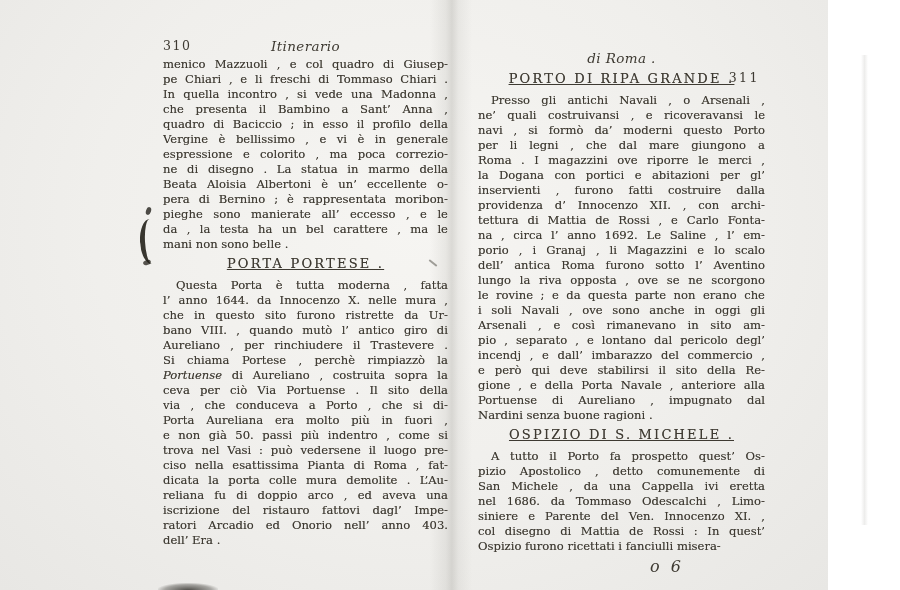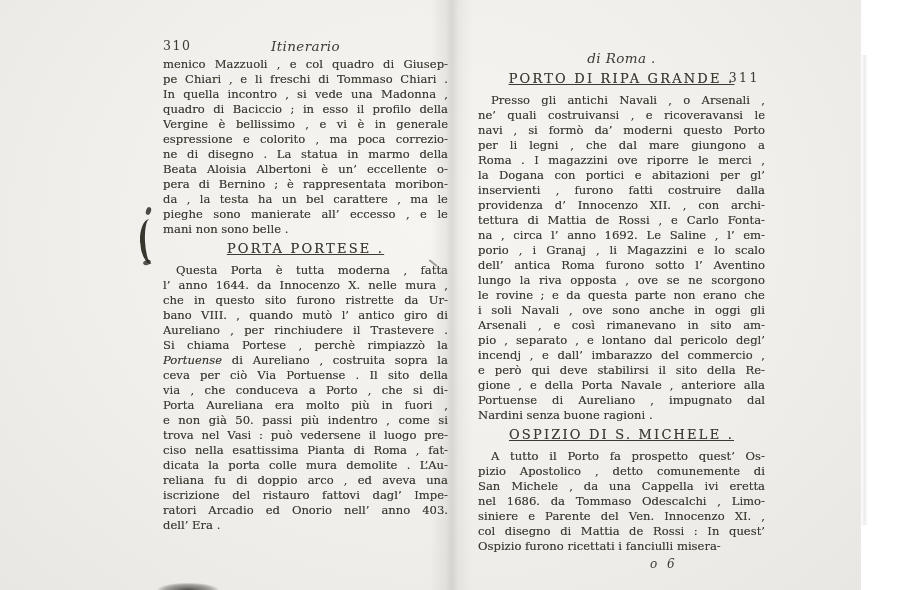--- a/index.html
+++ b/index.html
@@ -4,21 +4,20 @@
 <style>
   html,body{margin:0;padding:0;}
   body{
     width:900px;height:590px;overflow:hidden;
     font-family:"DejaVu Serif","Liberation Serif",serif;
   }
   .scan{
     position:relative;width:828px;height:590px;
     background:radial-gradient(ellipse at 50% 38%, var(--paper_light,#f6f5f2) 0%, var(--paper,#f0efec) 55%, var(--paper_dark,#e8e7e4) 100%);
     color:var(--ink,#3e3a32);
-    padding-left:33px;
   }
   
   .gutter-shadow{
     position:absolute;left:430px;top:0;width:42px;height:590px;
     background:linear-gradient(90deg, rgba(110,108,100,0) 0%, rgba(110,108,100,.10) 38%, rgba(110,108,100,.20) 52%, rgba(110,108,100,.08) 68%, rgba(110,108,100,0) 100%);
   }
   .gutter-tick{
     position:absolute;left:428px;top:262px;width:10px;height:2px;
     background:rgba(90,88,80,.55);transform:rotate(38deg);border-radius:2px;
   }
@@ -46,21 +45,21 @@
     height:15px;overflow:hidden;white-space:normal;
   }
   .paragraph .line:last-child{text-align-last:left;}
   .paragraph.indent .line:first-child{text-indent:13px;}
   .section-heading{
     font-size:13px;letter-spacing:2.2px;text-align:center;
     margin:4px 0 7px 0;white-space:nowrap;text-decoration:underline;
   }
   em{}
   .signature{
-    font-style:italic;font-size:12px;margin-top:3px;
+    font-style:italic;font-size:16px;margin-top:3px;
     text-indent:172px;letter-spacing:3px;
   }
   
   .ink-crescent{
     position:absolute;left:140px;top:219px;width:13px;height:45px;
     border-left:5px solid rgba(30,27,21,.88);
     border-radius:60% 20% 20% 60% / 50% 30% 30% 50%;
     transform:rotate(-3deg);
   }
   .ink-dot-top{
@@ -90,28 +89,29 @@
   <div class="page page-left">
     <div class="page-header">
       <span class="page-number num-left">310</span>
       <span class="running-title">Itinerario</span>
     </div>
     <div class="body-text">
         <div class="paragraph">
           <div class="line">menico Mazzuoli , e col quadro di Giusep-</div>
           <div class="line">pe Chiari , e li freschi di Tommaso Chiari .</div>
           <div class="line">In quella incontro , si vede una Madonna ,</div>
+          <div class="line">che presenta il Bambino a Sant’ Anna ,</div>
           <div class="line">quadro di Baciccio ; in esso il profilo della</div>
           <div class="line">Vergine è bellissimo , e vi è in generale</div>
           <div class="line">espressione e colorito , ma poca correzio-</div>
           <div class="line">ne di disegno . La statua in marmo della</div>
           <div class="line">Beata Aloisia Albertoni è un’ eccellente o-</div>
           <div class="line">pera di Bernino ; è rappresentata moribon-</div>
+          <div class="line">pieghe sono manierate all’ eccesso , e le</div>
           <div class="line">da , la testa ha un bel carattere , ma le</div>
-          <div class="line">pieghe sono manierate all’ eccesso , e le</div>
           <div class="line">mani non sono belle .</div>
         </div>
         <div class="section-heading">PORTA PORTESE .</div>
         <div class="paragraph indent">
           <div class="line">Questa Porta è tutta moderna , fatta</div>
           <div class="line">l’ anno 1644. da Innocenzo X. nelle mura ,</div>
           <div class="line">che in questo sito furono ristrette da Ur-</div>
           <div class="line">bano VIII. , quando mutò l’ antico giro di</div>
           <div class="line">Aureliano , per rinchiudere il Trastevere .</div>
           <div class="line">Si chiama Portese , perchè rimpiazzò la</div>

